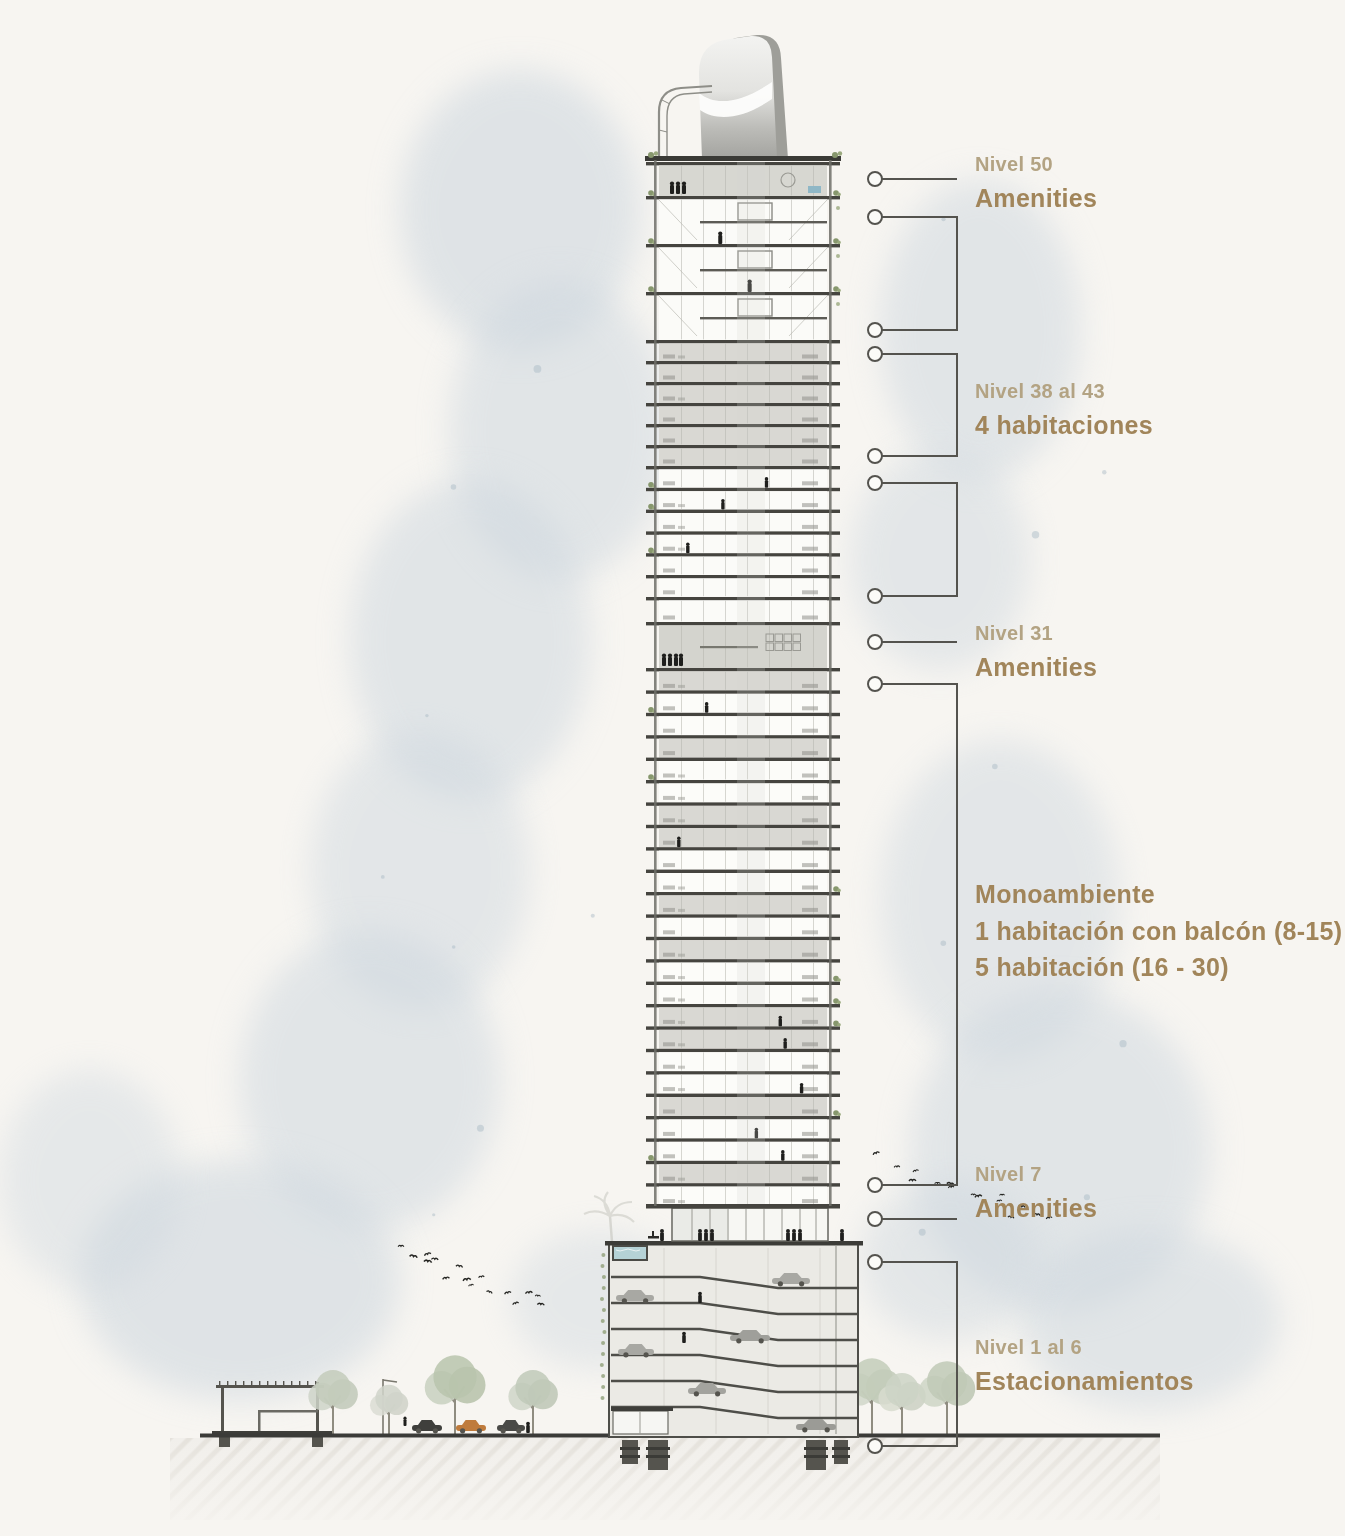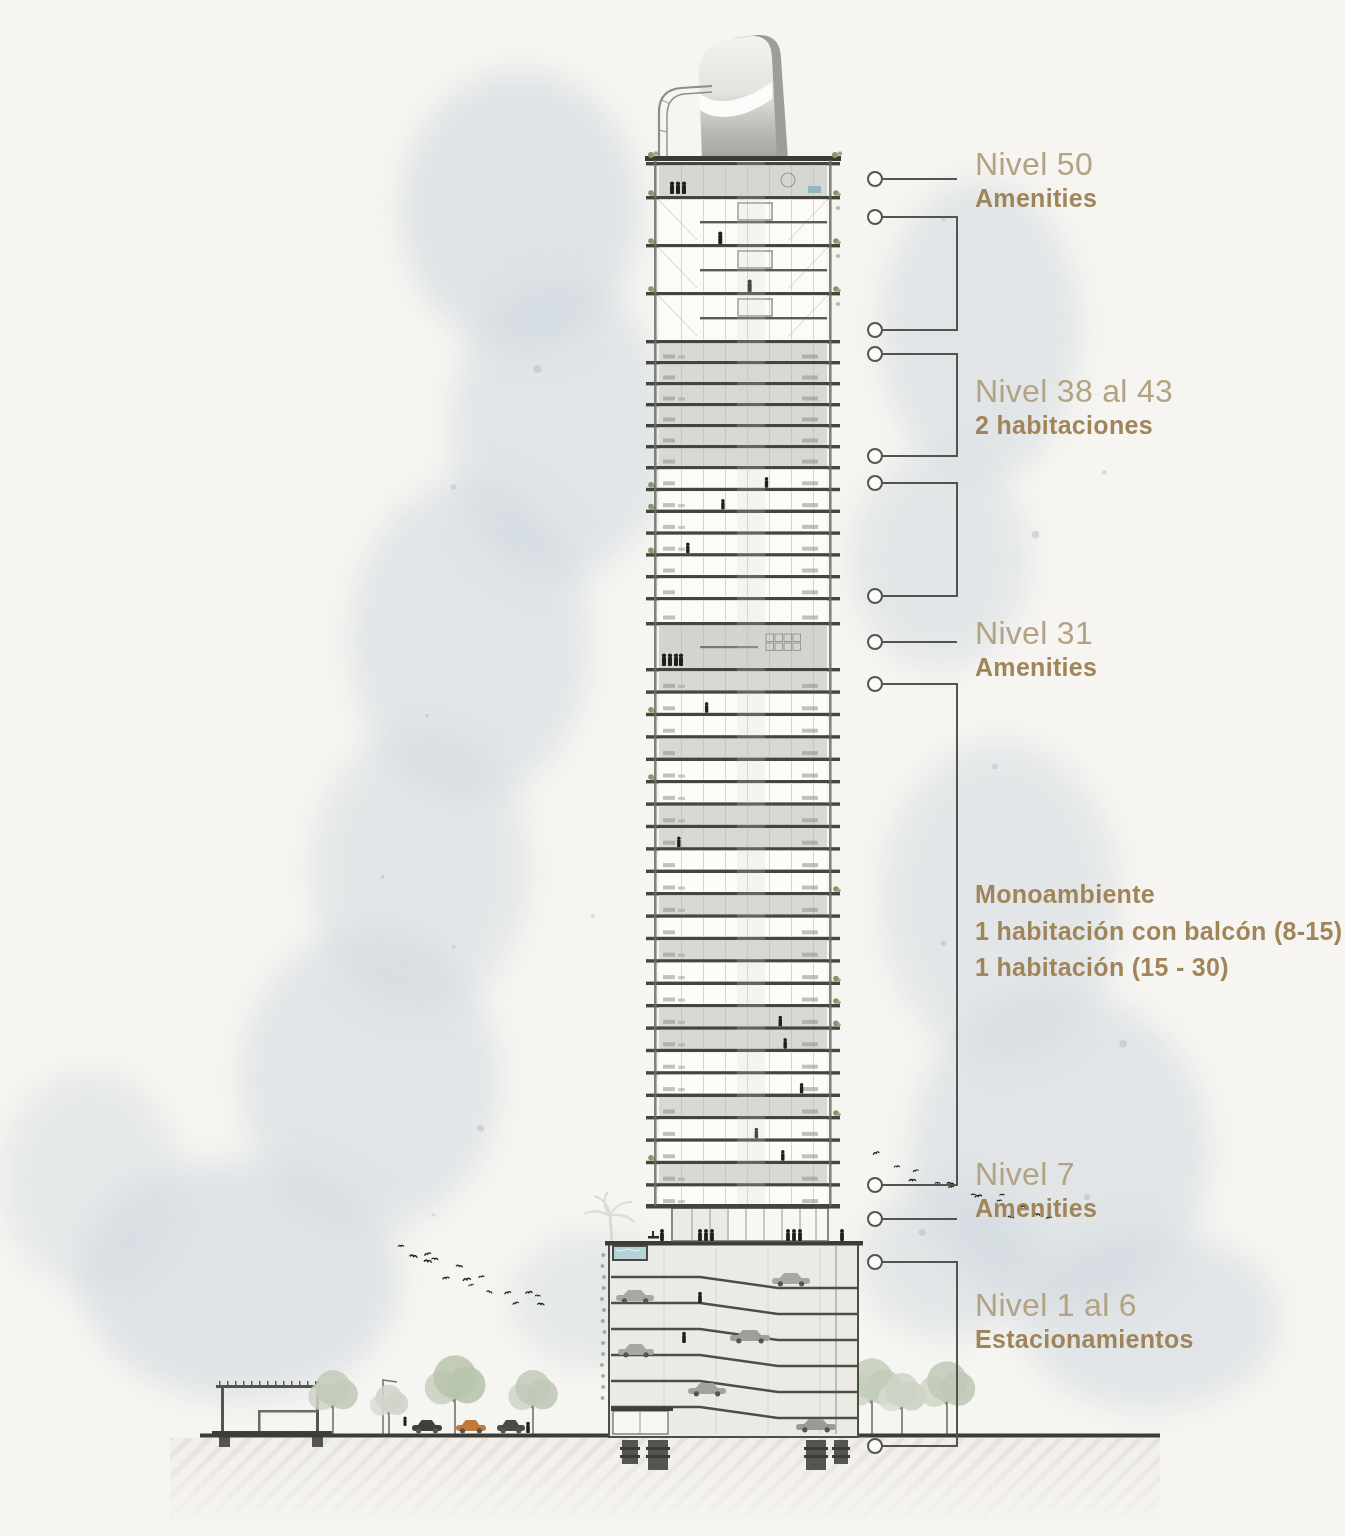--- a/index.html
+++ b/index.html
@@ -1,20 +1,20 @@
 <!DOCTYPE html>
 <html style="--lvl: #b3a383; --nm: #a1855a;"><head>
 <meta charset="utf-8">
 <style>
   html,body{margin:0;padding:0;background:#f7f5f1;}
   #stage{position:relative;width:1345px;height:1536px;overflow:hidden;background:#f7f5f1;
          font-family:"Liberation Sans",sans-serif;}
   #art{position:absolute;left:0;top:0;}
   .label{position:absolute;left:975px;white-space:nowrap;letter-spacing:.3px;}
-  .lvl{font-size:32px;line-height:34px;font-weight:400;color:var(--lvl,#b3a383);}
+  .lvl{font-size:20px;line-height:34px;font-weight:700;color:var(--lvl,#b3a383);}
   .nm{font-size:25px;line-height:34px;font-weight:700;color:var(--nm,#a1855a);}
   .label.tall .lvl,.label.tall .nm{line-height:36.5px;}
   .cl{stroke:#54534e;stroke-width:2;}
   .cb{fill:none;stroke:#54534e;stroke-width:2;}
   .cn{fill:#fbfbf8;stroke:#54534e;stroke-width:2;}
 </style>
 </head>
 <body style="background: rgb(247, 245, 241);">
 
 <div id="stage">
@@ -965,33 +965,33 @@
     </g>
   </g>
 </svg>
 
 <div class="label" style="top:147px">
   <div class="lvl">Nivel 50</div>
   <div class="nm">Amenities</div>
 </div>
 <div class="label" style="top:374px">
   <div class="lvl">Nivel 38 al 43</div>
-  <div class="nm">2 habitaciones</div>
+  <div class="nm">4 habitaciones</div>
 </div>
 <div class="label" style="top:616px">
   <div class="lvl">Nivel 31</div>
   <div class="nm">Amenities</div>
 </div>
 <div class="label tall" style="top:876px">
   <div class="nm">Monoambiente</div>
   <div class="nm">1 habitación con balcón (8-15)</div>
-  <div class="nm">1 habitación (15 - 30)</div>
+  <div class="nm">5 habitación (16 - 30)</div>
 </div>
 <div class="label" style="top:1157px">
   <div class="lvl">Nivel 7</div>
   <div class="nm">Amenities</div>
 </div>
-<div class="label" style="top:1288px">
+<div class="label" style="top:1330px">
   <div class="lvl">Nivel 1 al 6</div>
   <div class="nm">Estacionamientos</div>
 </div>
 
 </div>
 
 </body></html>

